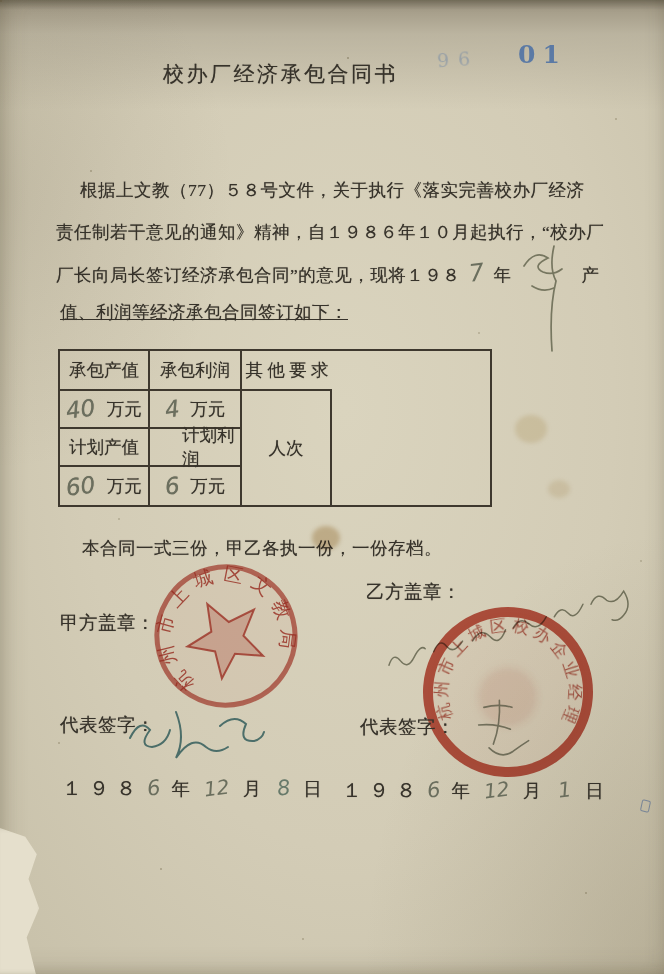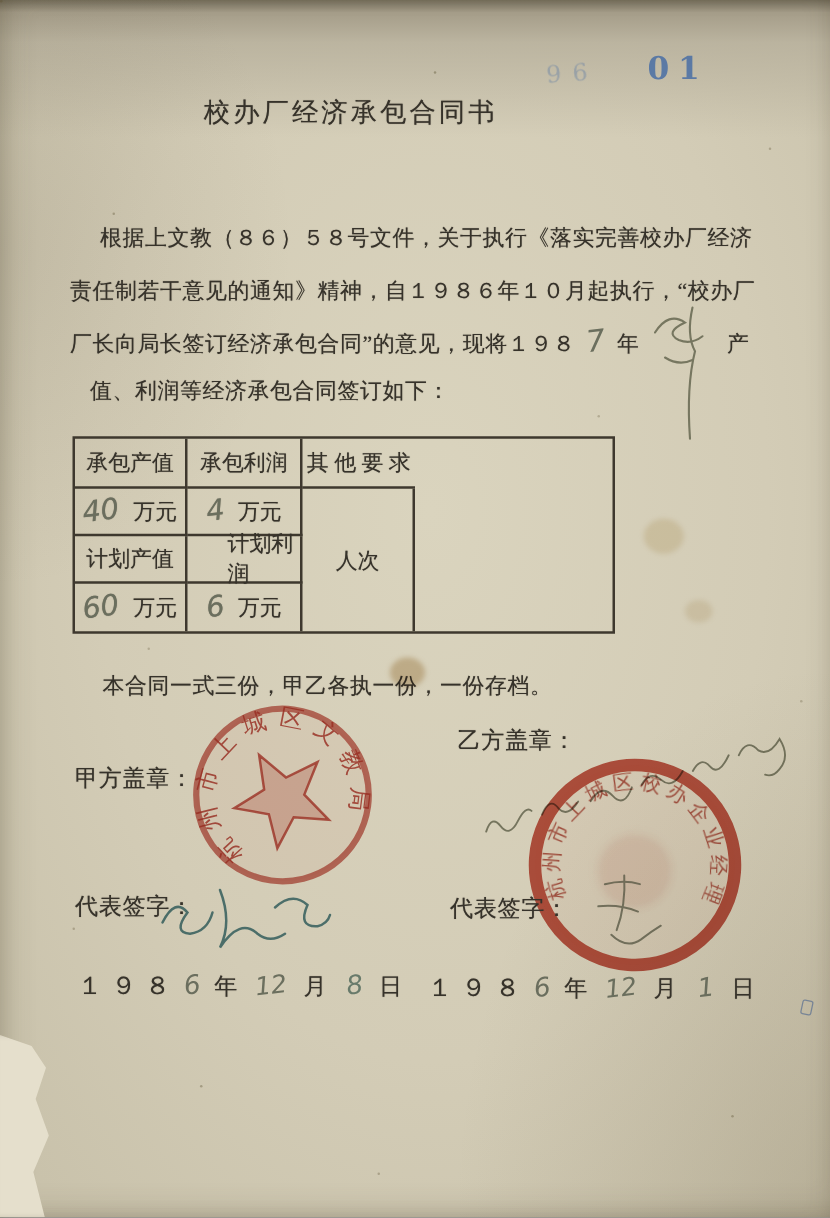--- a/index.html
+++ b/index.html
@@ -51,32 +51,32 @@
     border:1.6px solid rgba(58,90,140,.55);border-radius:2px;transform:rotate(12deg);}
 </style>
 </head>
 <body>
 
 <div id="page">
 
   <div class="abs faintno" style="left:437px;top:48px;">96</div>
   <div class="abs pageno" style="left:518px;top:40px;">01</div>
 
-  <div class="abs typed title" style="left:163px;top:76px;">校办厂经济承包合同书</div>
+  <div class="abs typed title" style="left:163px;top:60px;">校办厂经济承包合同书</div>
 
-  <div class="abs typed" style="left:80px;top:178px;">根据上文教（８６）５８号文件，关于执行《落实完善校办厂经济</div>
+  <div class="abs typed" style="left:80px;top:178px;">根据上文教（77）５８号文件，关于执行《落实完善校办厂经济</div>
   <div class="abs typed" style="left:56px;top:220px;">责任制若干意见的通知》精神，自１９８６年１０月起执行，“校办厂</div>
   <div class="abs" style="left:56px;top:259px;">
     <span class="typed">厂长向局长签订经济承包合同”的意见，现将１９８</span>
     <span class="hand num" style="font-size:24px;margin:0 5px;">7</span>
     <span class="typed">年</span>
     <span style="display:inline-block;width:62px;"></span>
     <span class="typed">产</span>
   </div>
-  <div class="abs typed" style="left:72px;top:300px;">值、利润等经济承包合同签订如下：</div>
+  <div class="abs typed" style="left:60px;top:300px;text-decoration:underline;">值、利润等经济承包合同签订如下：</div>
 
   <svg class="abs scribble" style="left:514px;top:238px;" width="64" height="120" viewBox="0 0 64 120">
     <g fill="none" stroke="#7b8070" stroke-width="1.7" stroke-linecap="round" opacity=".85">
       <path d="M10,28 q11,-17 24,-8 q-17,8 -5,14 q10,4 19,-3"></path>
       <path d="M40,8 q-5,22 2,35 q-7,28 -4,70"></path>
       <path d="M18,48 q11,7 22,2"></path>
     </g>
   </svg>
 
   <div id="ctable">

